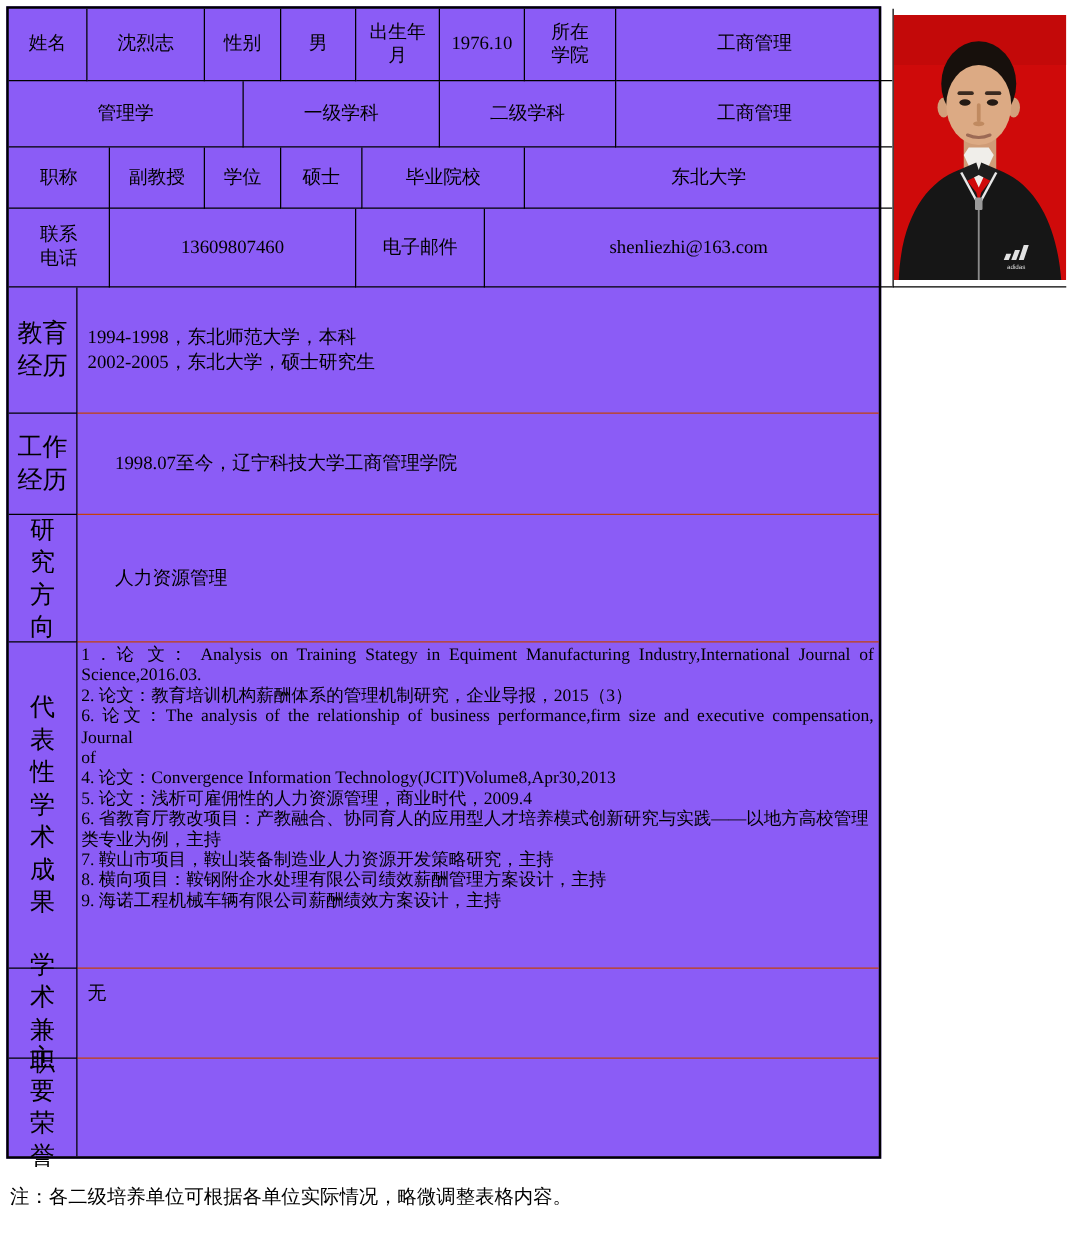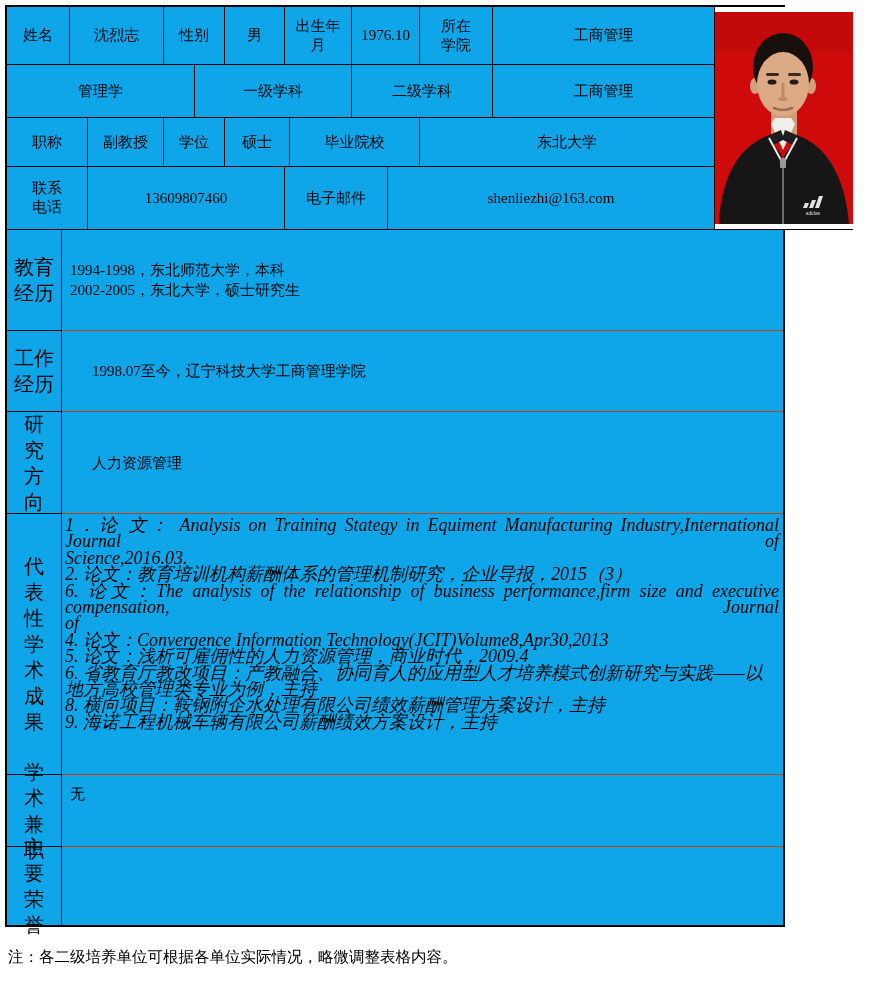--- a/index.html
+++ b/index.html
@@ -3,22 +3,22 @@
 <meta charset="utf-8">
 <style>
   html,body{margin:0;padding:0;background:#ffffff;}
   body{
     width:869px;height:989px;overflow:hidden;
     font-family:"Liberation Serif","DejaVu Serif",serif;
     color:#000;
   }
   .sheet{padding:5px 5px 0 5px;}
   .resume-table{
-    width:780px;box-sizing:border-box;
-    border:2px solid #000;background:#0ea5e9;
+    width:700px;box-sizing:border-box;
+    border:2px solid #000;background:#8b5cf6;
   }
   
   .top-section{display:flex;}
   .top-left{width:707px;}
   .trow{display:flex;}
   .r1{height:58px;} .r2{height:53px;} .r3{height:49px;} .r4{height:63px;}
   .cell{
     box-sizing:border-box;
     border-right:1px solid #000;border-bottom:1px solid #000;
     display:flex;align-items:center;justify-content:center;
@@ -54,21 +54,21 @@
     flex:1;box-sizing:border-box;
     border-bottom:1px solid #c2410c;
     font-size:15px;overflow:hidden;
   }
   .brow:last-child .blabel,.brow:last-child .bcontent{border-bottom:none;}
   .h-edu{height:101px;} .h-work{height:81px;} .h-research{height:102px;}
   .h-ach{height:261px;} .h-part{height:72px;} .h-honor{height:78px;}
   .v-center{display:flex;align-items:center;white-space:pre-line;line-height:20px;}
   .pad8{padding-left:8px;} .pad30{padding-left:30px;}
   .ach-body{padding:3px 4px 0 3px;}
-  .pub-line{font-size:18px;line-height:16.4px;font-style:italic;}
+  .pub-line{font-size:14px;line-height:16.4px;}
   .pub-line.just{text-align:justify;text-align-last:justify;}
   .part-body{padding:10px 0 0 8px;}
   
   .footer-note{margin:20px 0 0 3px;font-size:15.5px;}
 </style>
 </head>
 <body>
 
 <div class="sheet">
   <div class="resume-table">
@@ -193,20 +193,21 @@
 果</div>
       <div class="bcontent ach-body">
           <div class="pub-line just">1．论 文： Analysis on Training Stategy in Equiment Manufacturing Industry,International Journal of</div>
           <div class="pub-line">Science,2016.03.</div>
           <div class="pub-line">2. 论文：教育培训机构薪酬体系的管理机制研究，企业导报，2015（3）</div>
           <div class="pub-line just">6. 论文：The analysis of the relationship of business performance,firm size and executive compensation, Journal</div>
           <div class="pub-line">of</div>
           <div class="pub-line">4. 论文：Convergence Information Technology(JCIT)Volume8,Apr30,2013</div>
           <div class="pub-line">5. 论文：浅析可雇佣性的人力资源管理，商业时代，2009.4</div>
           <div class="pub-line">6. 省教育厅教改项目：产教融合、协同育人的应用型人才培养模式创新研究与实践——以地方高校管理类专业为例，主持</div>
+          <div class="pub-line">7. 鞍山市项目，鞍山装备制造业人力资源开发策略研究，主持</div>
           <div class="pub-line">8. 横向项目：鞍钢附企水处理有限公司绩效薪酬管理方案设计，主持</div>
           <div class="pub-line">9. 海诺工程机械车辆有限公司薪酬绩效方案设计，主持</div>
         </div>
     </div>
 
     <div class="brow h-part">
       <div class="blabel">学
 术
 兼
 职</div>

